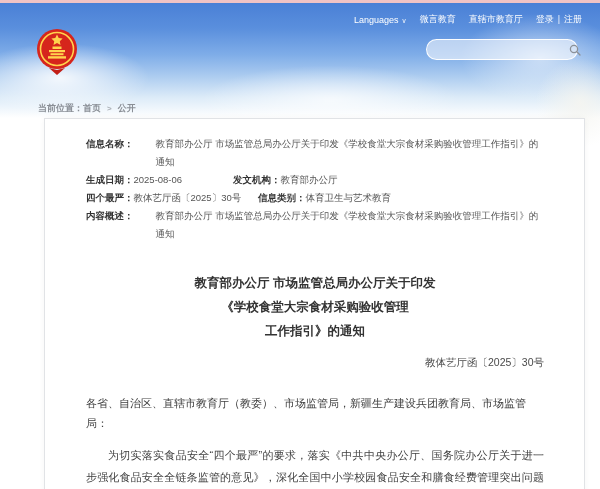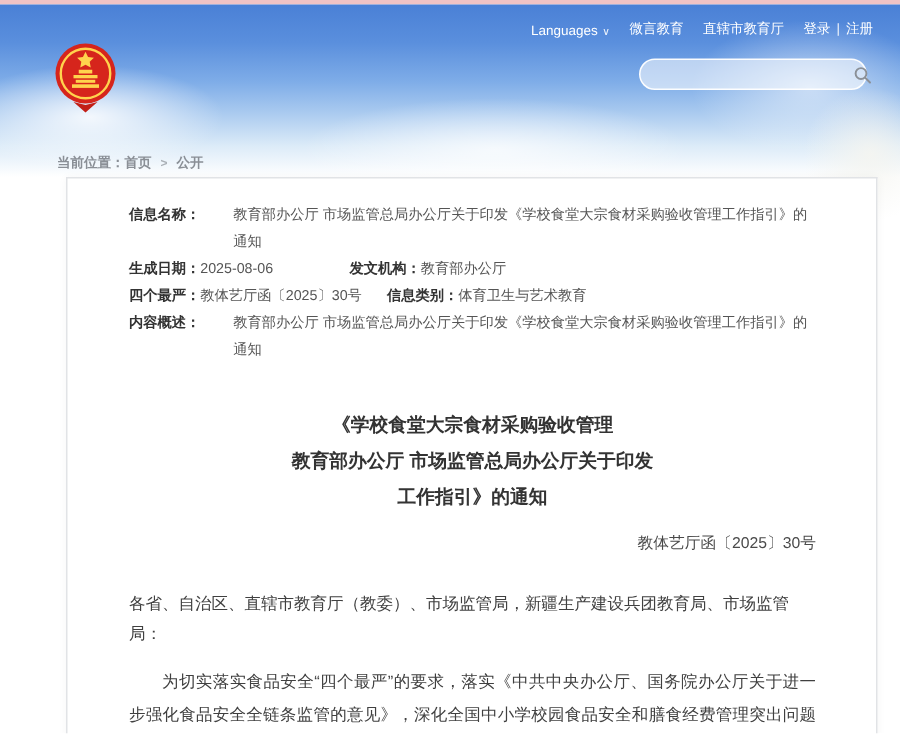--- a/index.html
+++ b/index.html
@@ -150,22 +150,22 @@
             <span class="val">体育卫生与艺术教育</span>
           </span>
       </div>
       <div class="meta-row">
         <span class="label">内容概述：</span>
         <span class="val wrap">教育部办公厅 市场监管总局办公厅关于印发《学校食堂大宗食材采购验收管理工作指引》的通知</span>
       </div>
     </div>
 
     <div class="doc-title">
+      <div>教育部办公厅 市场监管总局办公厅关于印发</div>
       <div>《学校食堂大宗食材采购验收管理</div>
-      <div>教育部办公厅 市场监管总局办公厅关于印发</div>
       <div>工作指引》的通知</div>
     </div>
 
     <div class="doc-no">教体艺厅函〔2025〕30号</div>
 
     <p class="salutation">各省、自治区、直辖市教育厅（教委）、市场监管局，新疆生产建设兵团教育局、市场监管局：</p>
 
     <p class="body-para">为切实落实食品安全“四个最严”的要求，落实《中共中央办公厅、国务院办公厅关于进一步强化食品安全全链条监管的意见》，深化全国中小学校园食品安全和膳食经费管理突出问题专项整治，教育部、市场监管总局联合制定了《学校食堂大宗食材采购验收管理工作指引》。现印发给你们，请指导本地各级教育行政部门、市场监管部门和学校认真落实。</p>
 
   </div>

